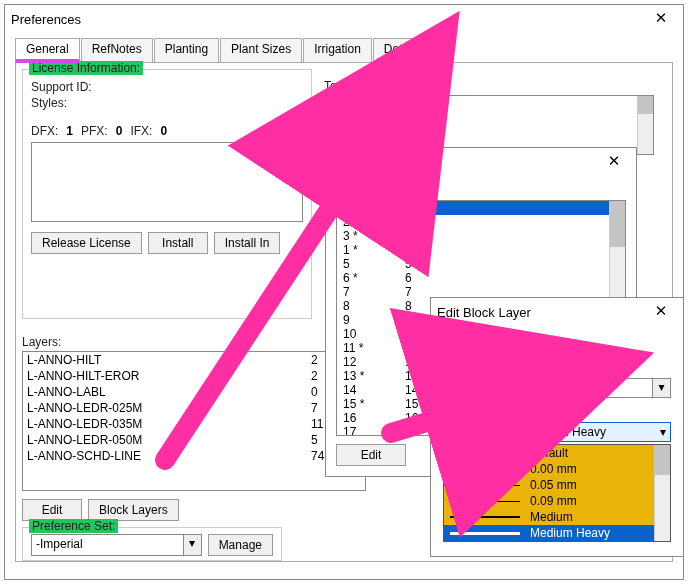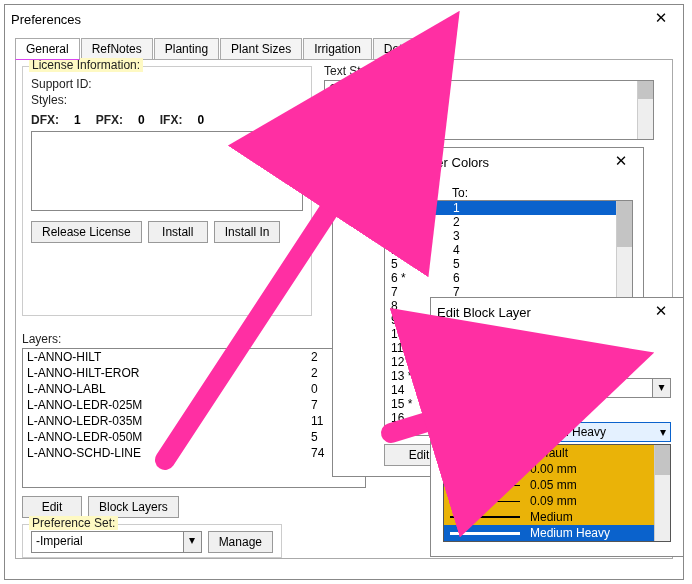--- a/index.html
+++ b/index.html
@@ -6,25 +6,25 @@
 body { margin: 0; background: #fff; width: 692px; height: 584px; position: relative; overflow: hidden; }
 
 .window { position: absolute; background: #fff; border: 1px solid #888; }
 .window.main { left: 4px; top: 4px; width: 680px; height: 576px; }
 .titlebar { display: flex; align-items: center; height: 28px; padding: 0 6px; }
 .titlebar .title { flex: 1; font-size: 13px; }
 .titlebar .close { width: 32px; height: 24px; text-align: center; line-height: 22px; font-size: 15px; cursor: pointer; }
 
 .tab-strip { display: flex; margin: 4px 10px 0 10px; }
 .tab { border: 1px solid #aaa; border-bottom: none; padding: 3px 10px; margin-right: 1px; background: #f4f4f4; position: relative; top: 1px; }
-.tab.active { background: #fff; border-bottom: 1px solid #d946ef; z-index: 2; }
+.tab.active { background: #fff; border-bottom: 4px solid #d946ef; z-index: 2; }
 .tab-body { border: 1px solid #aaa; margin: 0 10px 6px 10px; padding: 8px; height: 500px; position: relative; }
 
 .group { border: 1px solid #ccc; position: absolute; padding: 8px 8px 8px 8px; }
-.group-title { position: absolute; top: -9px; left: 6px; background: #fef9c3; padding: 0 3px; font-size: 12px; color: #222; }
+.group-title { position: absolute; top: -9px; left: 6px; background: #22c55e; padding: 0 3px; font-size: 12px; color: #222; }
 
 .row { display: flex; gap: 10px; align-items: center; margin: 2px 0; }
 .lbl { color: #222; }
 .val-box { border: 1px solid #bbb; background: #fff; padding: 1px 4px; min-height: 17px; }
 
 .listbox { border: 1px solid #888; background: #fff; overflow: auto; position: relative; }
 .listbox .item { padding: 1px 4px; white-space: nowrap; }
 .scrollbar-v { position: absolute; right: 0; top: 0; bottom: 0; width: 16px; background: #eee; border-left: 1px solid #ccc; }
 .scrollbar-v .thumb { background: #c4c4c4; width: 100%; }
 
@@ -33,21 +33,21 @@
 .layers-table { border: 1px solid #888; background: #fff; height: 140px; overflow: hidden; }
 .layers-table .lrow { display: flex; padding: 1px 4px; }
 .layers-table .lrow .c1 { flex: 1; }
 .layers-table .lrow .c2 { width: 50px; text-align: left; }
 
 .select-wrap { display: flex; align-items: stretch; }
 .select-wrap .sel { border: 1px solid #888; background: #fff; flex: 1; padding: 2px 4px; }
 .select-wrap .arrow, .drop-arrow { border: 1px solid #888; border-left: none; background: #eee; width: 18px; text-align: center; cursor: pointer; line-height: 16px; }
 
 
-.window.blc { left: 332px; top: 147px; width: 312px; height: 330px; z-index: 5; padding-left: 41px; }
+.window.blc { left: 325px; top: 147px; width: 312px; height: 330px; z-index: 5; }
 .blc .body { padding: 10px; }
 .blc-list { border: 1px solid #888; height: 236px; position: relative; background: #fff; overflow: hidden; }
 .blc-list .row2 { display: flex; padding: 0 6px; line-height: 14px; font-family: "Courier New", monospace; font-size: 11px; }
 .blc-list .row2.sel { background: #0a62cc; color: #fff; }
 .blc-list .row2 .c1 { width: 62px; }
 .blc-list .row2 .c2 { width: 50px; }
 
 
 .window.ebl { left: 430px; top: 297px; width: 254px; height: 260px; z-index: 10; }
 .ebl .body { padding: 10px 12px; }
@@ -84,37 +84,37 @@
   <div class="tab-body">
 
     <div class="group" style="left:6px; top:6px; width:290px; height:250px;">
       <span class="group-title">License Information:</span>
       <div class="row">
           <span class="lbl">Support ID:</span>
         </div>
       <div class="row">
           <span class="lbl">Styles:</span>
         </div>
-      <div class="row" style="margin-top:6px; gap:15px;font-weight:bold;">
+      <div class="row" style="margin-top:14px; gap:8px;">
         <span class="lbl">DFX:</span>
         <b>1</b>
         <span class="lbl">PFX:</span>
         <b>0</b>
         <span class="lbl">IFX:</span>
         <b>0</b>
       </div>
       <div class="listbox" style="height:80px; margin-top:4px;"></div>
       <div class="row" style="margin-top:10px; gap:6px;">
         <div class="btn">Release License</div>
         <div class="btn">Install</div>
         <div class="btn" style="min-width:48px;">Install In</div>
       </div>
     </div>
 
-    <div style="position:absolute; left:308px; top:4px; width:330px;">
+    <div style="position:absolute; left:308px; top:16px; width:330px;">
       <span class="lbl">Text Styles:</span>
       <div class="listbox" style="height:60px; margin-top:2px; position:relative;" id="ts-list">
         <div class="item">CALLOUT LIGHT</div>
           <div class="item">CALLOUT TEXT</div>
           <div class="item">CALLOUT TITLE</div>
           <div class="item">DETAIL TEXT</div>
           <div class="scrollbar-v">
             <div class="thumb" style="height:18px;"></div>
           </div>
       </div>

